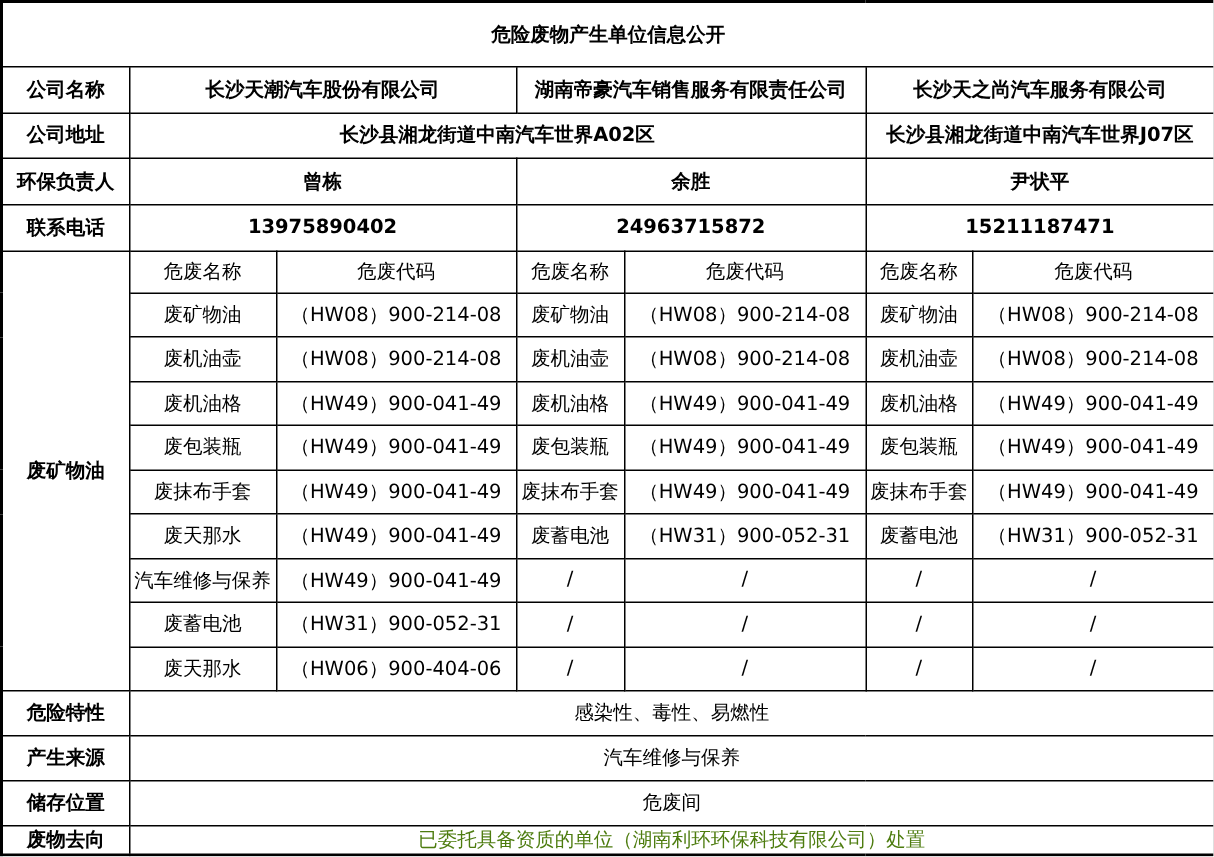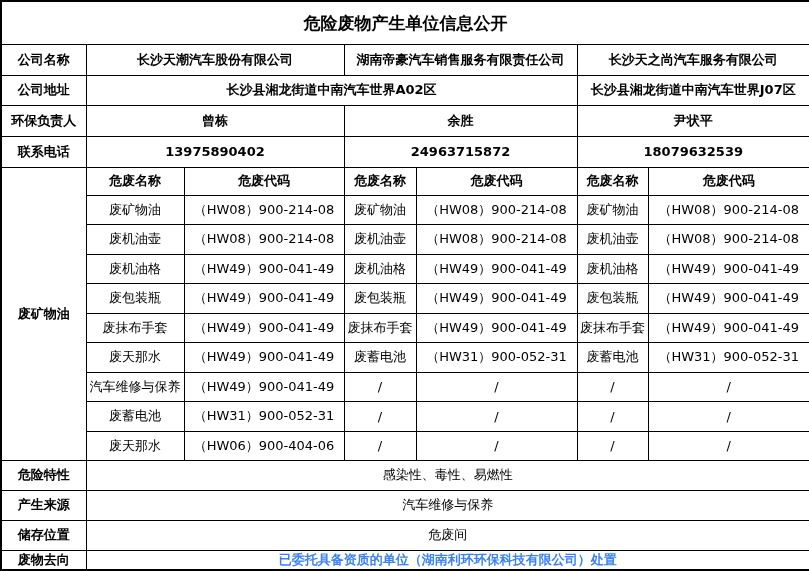--- a/index.html
+++ b/index.html
@@ -24,28 +24,28 @@
     border: 2px solid #000;
   }
   table.disclosure td {
     border: 1px solid #000;
     text-align: center;
     vertical-align: middle;
     padding: 0 2px;
     overflow: hidden;
   }
   .title-row td {
-    font-size: 17px;
+    font-size: 13px;
     font-weight: bold;
     border-bottom: 1px solid #000;
   }
   .b { font-weight: bold; margin-top: 28px; }
   .label-cell { font-weight: bold; margin-left: 28px; }
-  .subhead { font-weight: bold; }
-  .red-value { color: #3b82f6; font-weight: bold; }
+  .subhead { font-weight: normal; }
+  .red-value { color: #4d7c0f; font-weight: normal; }
 </style>
 </head>
 <body>
 
 <div class="page">
   <table class="disclosure">
     <colgroup>
       <col style="width:85px">
       <col style="width:98px">
       <col style="width:160px">
@@ -77,21 +77,21 @@
       <td class="label-cell">环保负责人</td>
       <td colspan="2" class="b">曾栋</td>
       <td colspan="2" class="b">余胜</td>
       <td colspan="2" class="b">尹状平</td>
     </tr>
 
     <tr style="height:31px">
       <td class="label-cell">联系电话</td>
       <td colspan="2" class="b">13975890402</td>
       <td colspan="2" class="b">24963715872</td>
-      <td colspan="2" class="b">18079632539</td>
+      <td colspan="2" class="b">15211187471</td>
     </tr>
 
     <tr style="height:27px">
       <td rowspan="10" class="label-cell">废矿物油</td>
       <td class="subhead">危废名称</td>
       <td class="subhead">危废代码</td>
       <td class="subhead">危废名称</td>
       <td class="subhead">危废代码</td>
       <td class="subhead">危废名称</td>
       <td class="subhead">危废代码</td>

